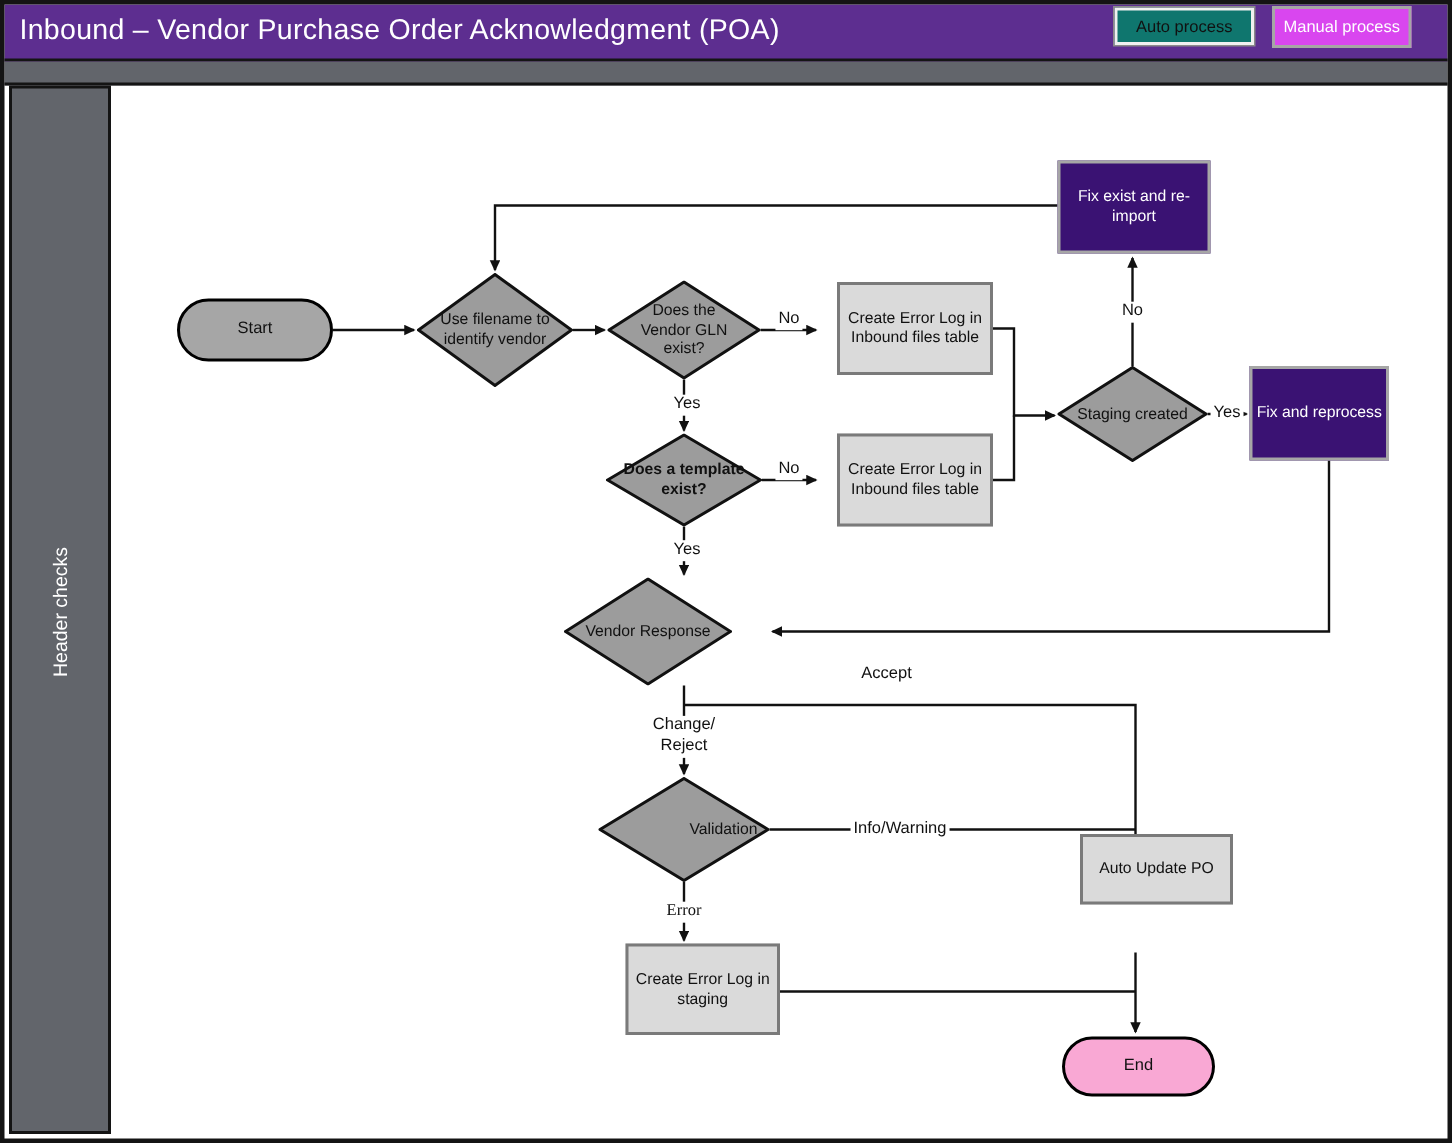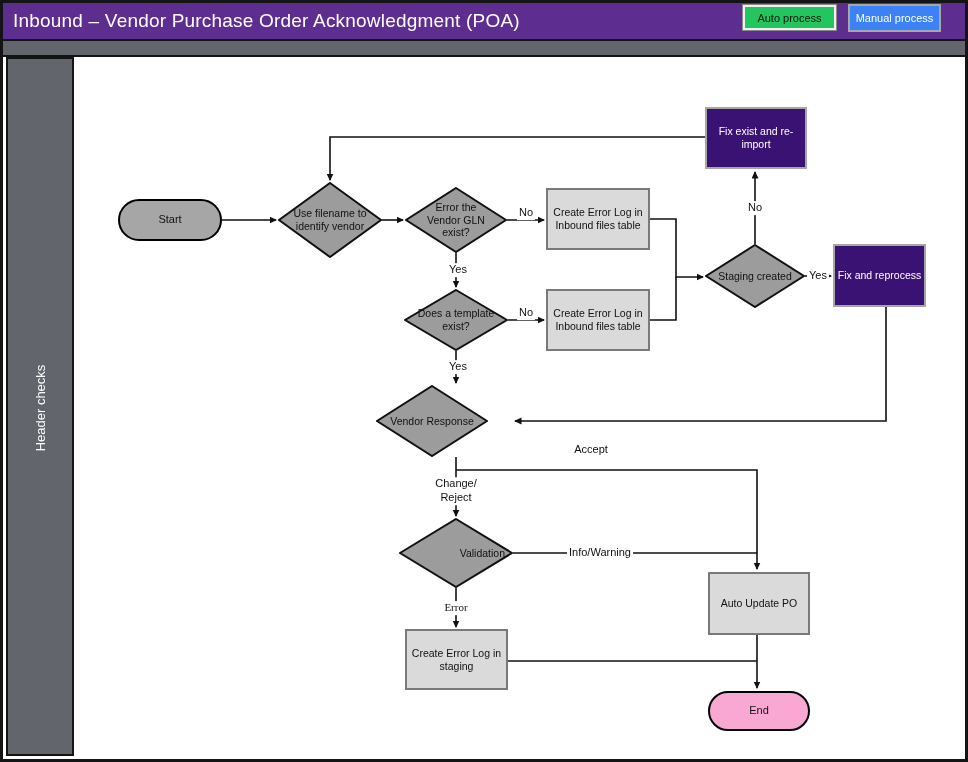--- a/index.html
+++ b/index.html
@@ -3,35 +3,35 @@
 <meta charset="utf-8">
 <style>
   html,body{margin:0;padding:0;background:#fff;font-family:"Liberation Sans",sans-serif;}
   .page{position:relative;width:968px;height:762px;background:#fff;overflow:hidden;}
   .page::after{content:'';position:absolute;inset:0;border:3px solid #141414;pointer-events:none;z-index:50;}
 
   
   .titlebar{position:absolute;left:3px;top:3px;width:962px;height:38px;background:#5d2e90;border-bottom:2px solid #141414;box-sizing:border-box;z-index:5;}
   .titlebar .title{position:absolute;left:10px;top:50%;transform:translateY(-50%);color:#fff;font-size:19px;letter-spacing:.2px;white-space:nowrap;}
   .legend-btn{position:absolute;display:flex;align-items:center;justify-content:center;font-size:11px;box-sizing:border-box;}
-  .legend-auto{left:743px;top:5px;width:93px;height:25px;background:#22c55e;border:2px solid #f0f0f0;outline:1px solid #8a8a8a;color:#111;}
-  .legend-manual{left:848px;top:4px;width:93px;height:28px;background:#3b82f6;border:2px solid #a6a6a6;color:#fff;}
+  .legend-auto{left:743px;top:5px;width:93px;height:25px;background:#0f766e;border:2px solid #f0f0f0;outline:1px solid #8a8a8a;color:#111;}
+  .legend-manual{left:848px;top:4px;width:93px;height:28px;background:#d946ef;border:2px solid #a6a6a6;color:#fff;}
 
   
   .strip{position:absolute;left:3px;top:41px;width:962px;height:14px;background:#62656b;border-bottom:2px solid #141414;z-index:4;}
   .sidebar{position:absolute;left:6px;top:57px;width:68px;height:699px;background:#62656b;border:2px solid #141414;box-sizing:border-box;z-index:4;}
   .sidebar-label{position:absolute;left:50%;top:349px;transform:translate(-50%,-50%) rotate(-90deg);color:#fff;font-size:13px;white-space:nowrap;}
 
   
   #edge-layer{position:absolute;left:0;top:0;width:968px;height:762px;z-index:1;}
   #edge-layer polyline{fill:none;stroke:#111;stroke-width:1.6;}
   .node{position:absolute;display:flex;align-items:center;justify-content:center;text-align:center;box-sizing:border-box;z-index:2;font-size:10.5px;line-height:1.2;color:#111;white-space:pre-line;}
   .node.stadium{background:#a6a6a6;border:2px solid #000000;border-radius:21px;font-size:11px;}
   .node.stadium-end{background:#f9a8d4;}
-  .node.light-rect{background:#dadada;border:2px solid #7a7a7a;}
+  .node.light-rect{background:#dadada;border:2px solid #7a7a7a;margin-left:12px;}
   .node.purple-rect{background:#3a1273;border:2px solid #a6a6a6;color:#fff;}
   .node.diamond{background:transparent;border:none;}
   .node.diamond svg{position:absolute;left:0;top:0;}
   .node.diamond .txt{position:relative;z-index:1;padding:0 8px;}
   .edge-label{position:absolute;transform:translate(-50%,-50%);background:#fff;padding:0 2px;font-size:11px;color:#111;z-index:3;text-align:center;white-space:pre-line;line-height:1.25;}
 </style>
 </head>
 <body>
 
 <div class="page">
@@ -77,44 +77,44 @@
   </svg>
 
   <div id="nodes">
       <div class="node stadium" style="left: 118px; top: 199px; width: 104px; height: 42px;"><div class="txt">Start</div></div>
       <div class="node diamond" style="left: 278px; top: 182px; width: 104px; height: 76px;"><svg width="104" height="76">
           <polygon points="52,1 103,38 52,75 1,38" fill="#9c9c9c" stroke="#111" stroke-width="2"></polygon>
         </svg><div class="txt">Use filename to
 identify vendor</div></div>
       <div class="node diamond" style="left: 405px; top: 187px; width: 102px; height: 66px;"><svg width="102" height="66">
           <polygon points="51,1 101,33 51,65 1,33" fill="#9c9c9c" stroke="#111" stroke-width="2"></polygon>
-        </svg><div class="txt">Error the
+        </svg><div class="txt">Does the
 Vendor GLN
 exist?</div></div>
       <div class="node light-rect" style="left: 546px; top: 188px; width: 104px; height: 62px;"><div class="txt">Create Error Log in
 Inbound files table</div></div>
       <div class="node purple-rect" style="left: 705px; top: 107px; width: 102px; height: 62px;"><div class="txt">Fix exist and re-
 import</div></div>
-      <div class="node diamond" style="left: 404px; top: 289px; width: 104px; height: 62px;"><svg width="104" height="62">
+      <div class="node diamond" style="left: 404px; top: 289px; width: 104px; height: 62px; font-weight: bold;"><svg width="104" height="62">
           <polygon points="52,1 103,31 52,61 1,31" fill="#9c9c9c" stroke="#111" stroke-width="2"></polygon>
         </svg><div class="txt">Does a template
 exist?</div></div>
       <div class="node light-rect" style="left: 546px; top: 289px; width: 104px; height: 62px;"><div class="txt">Create Error Log in
 Inbound files table</div></div>
       <div class="node diamond" style="left: 705px; top: 244px; width: 100px; height: 64px;"><svg width="100" height="64">
           <polygon points="50,1 99,32 50,63 1,32" fill="#9c9c9c" stroke="#111" stroke-width="2"></polygon>
         </svg><div class="txt">Staging created</div></div>
       <div class="node purple-rect" style="left: 833px; top: 244px; width: 93px; height: 63px;"><div class="txt">Fix and reprocess</div></div>
       <div class="node diamond" style="left: 376px; top: 385px; width: 112px; height: 72px;"><svg width="112" height="72">
           <polygon points="56,1 111,36 56,71 1,36" fill="#9c9c9c" stroke="#111" stroke-width="2"></polygon>
         </svg><div class="txt">Vendor Response</div></div>
       <div class="node diamond" style="left: 399px; top: 518px; width: 114px; height: 70px; justify-content: flex-end;"><svg width="114" height="70">
           <polygon points="57,1 113,35 57,69 1,35" fill="#9c9c9c" stroke="#111" stroke-width="2"></polygon>
         </svg><div class="txt">Validation</div></div>
-      <div class="node light-rect" style="left: 708px; top: 572px; width: 102px; height: 63px;"><div class="txt">Auto Update PO</div></div>
+      <div class="node light-rect" style="left: 708px; top: 556px; width: 102px; height: 47px;"><div class="txt">Auto Update PO</div></div>
       <div class="node light-rect" style="left: 405px; top: 629px; width: 103px; height: 61px;"><div class="txt">Create Error Log in
 staging</div></div>
       <div class="node stadium stadium-end" style="left: 708px; top: 691px; width: 102px; height: 40px;"><div class="txt">End</div></div>
     </div>
   <div id="edge-labels">
       <div class="edge-label" style="left: 526px; top: 213px;">No</div>
       <div class="edge-label" style="left: 458px; top: 270px;">Yes</div>
       <div class="edge-label" style="left: 526px; top: 313px;">No</div>
       <div class="edge-label" style="left: 458px; top: 367px;">Yes</div>
       <div class="edge-label" style="left: 818px; top: 276px;">Yes</div>

